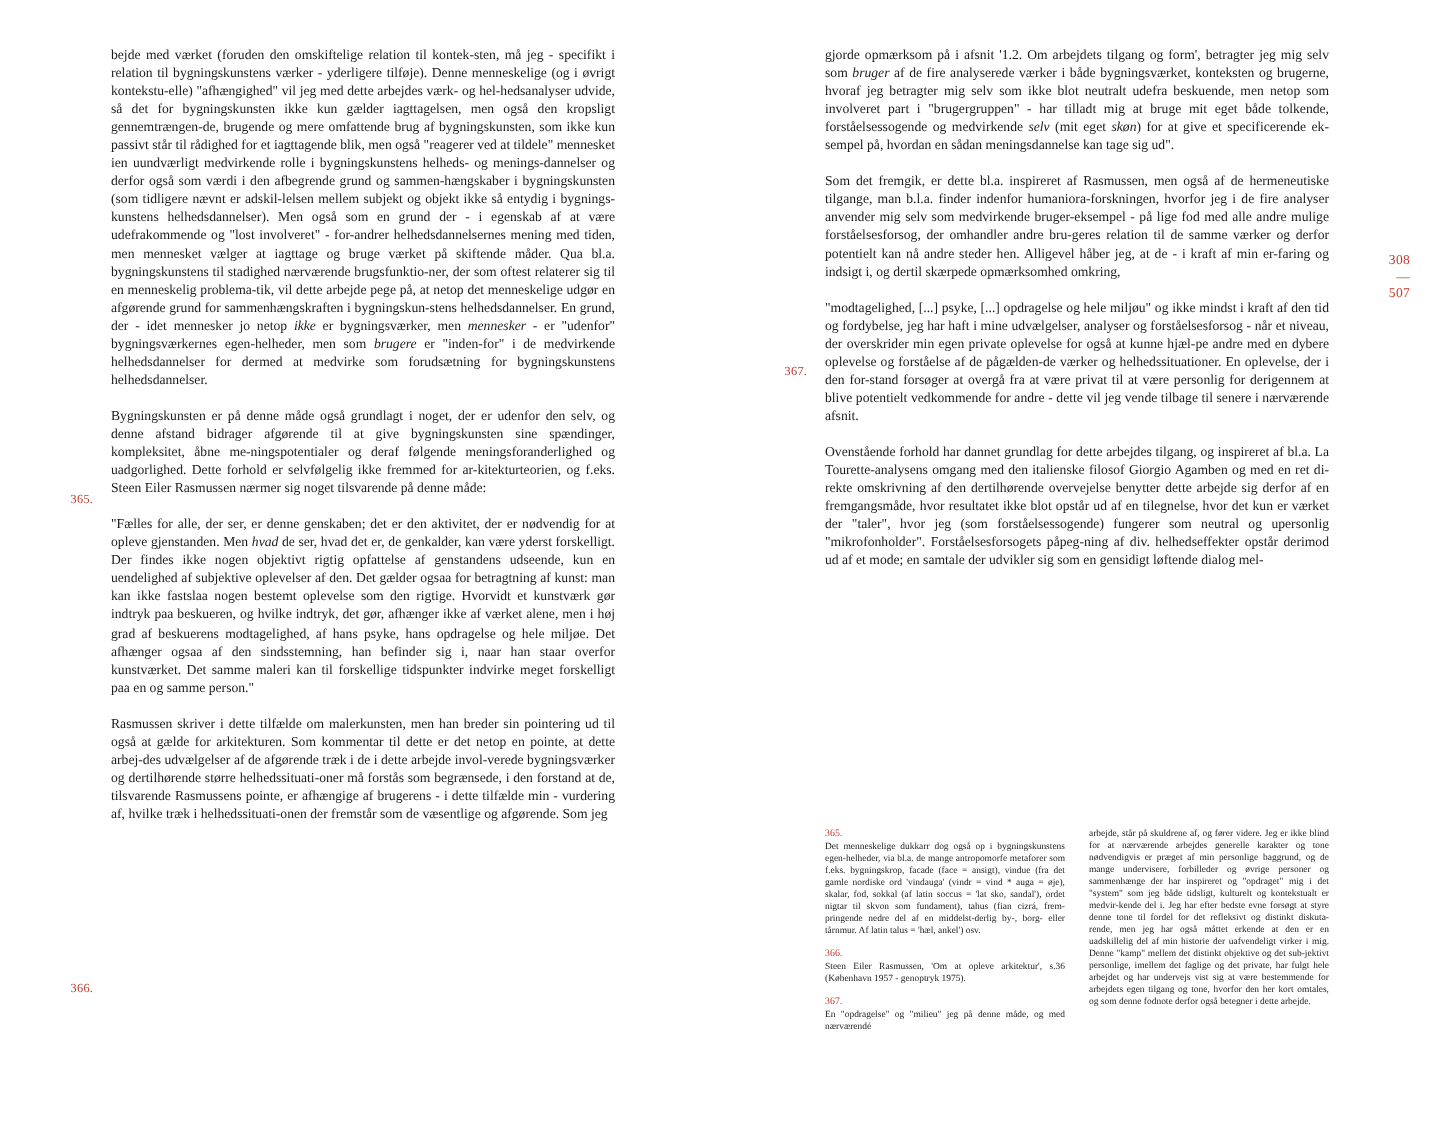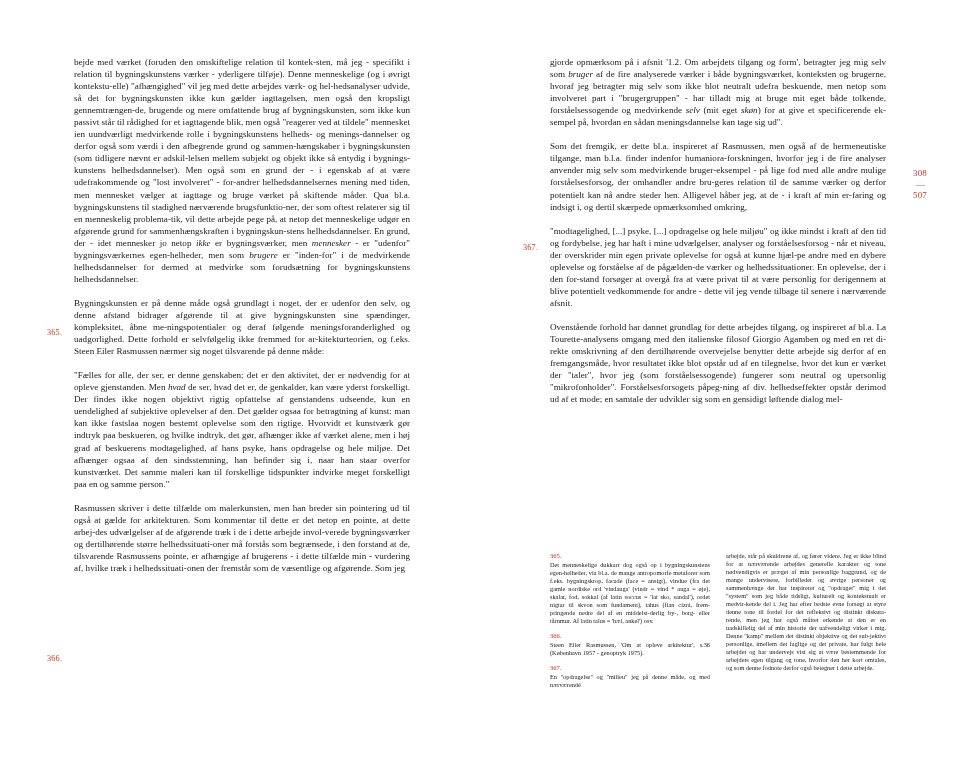--- a/index.html
+++ b/index.html
@@ -23,21 +23,20 @@
   }
   .col {
     position: absolute;
     top: 30px;
     width: 336px;
     font-size: 9.1px;
     line-height: 12.05px;
     text-align: justify;
     text-justify: inter-word;
     hyphens: manual;
-    margin-top: 26px;
   }
   .col-left { left: 74px; }
   .col-right { left: 550px; }
 
   .col p {
     margin: 0 0 0 0;
     text-indent: 0;
   }
   .gap { height: 12.05px; }
 
@@ -55,21 +54,21 @@
   }
   .linenum.left { left: 47px; }
   .linenum.right { left: 523px; }
 
   
   .pagenos {
     position: absolute;
     left: 900px;
     top: 168px;
     width: 40px;
-    text-align: center;
+    text-align: right;
     color: #c0392b;
     font-size: 9px;
     line-height: 11px;
   }
   .pagenos div { letter-spacing: 0.2px; }
   .pagenos .dash { margin: 0 0 0 1px; }
 
   
   .footnotes {
     position: absolute;

